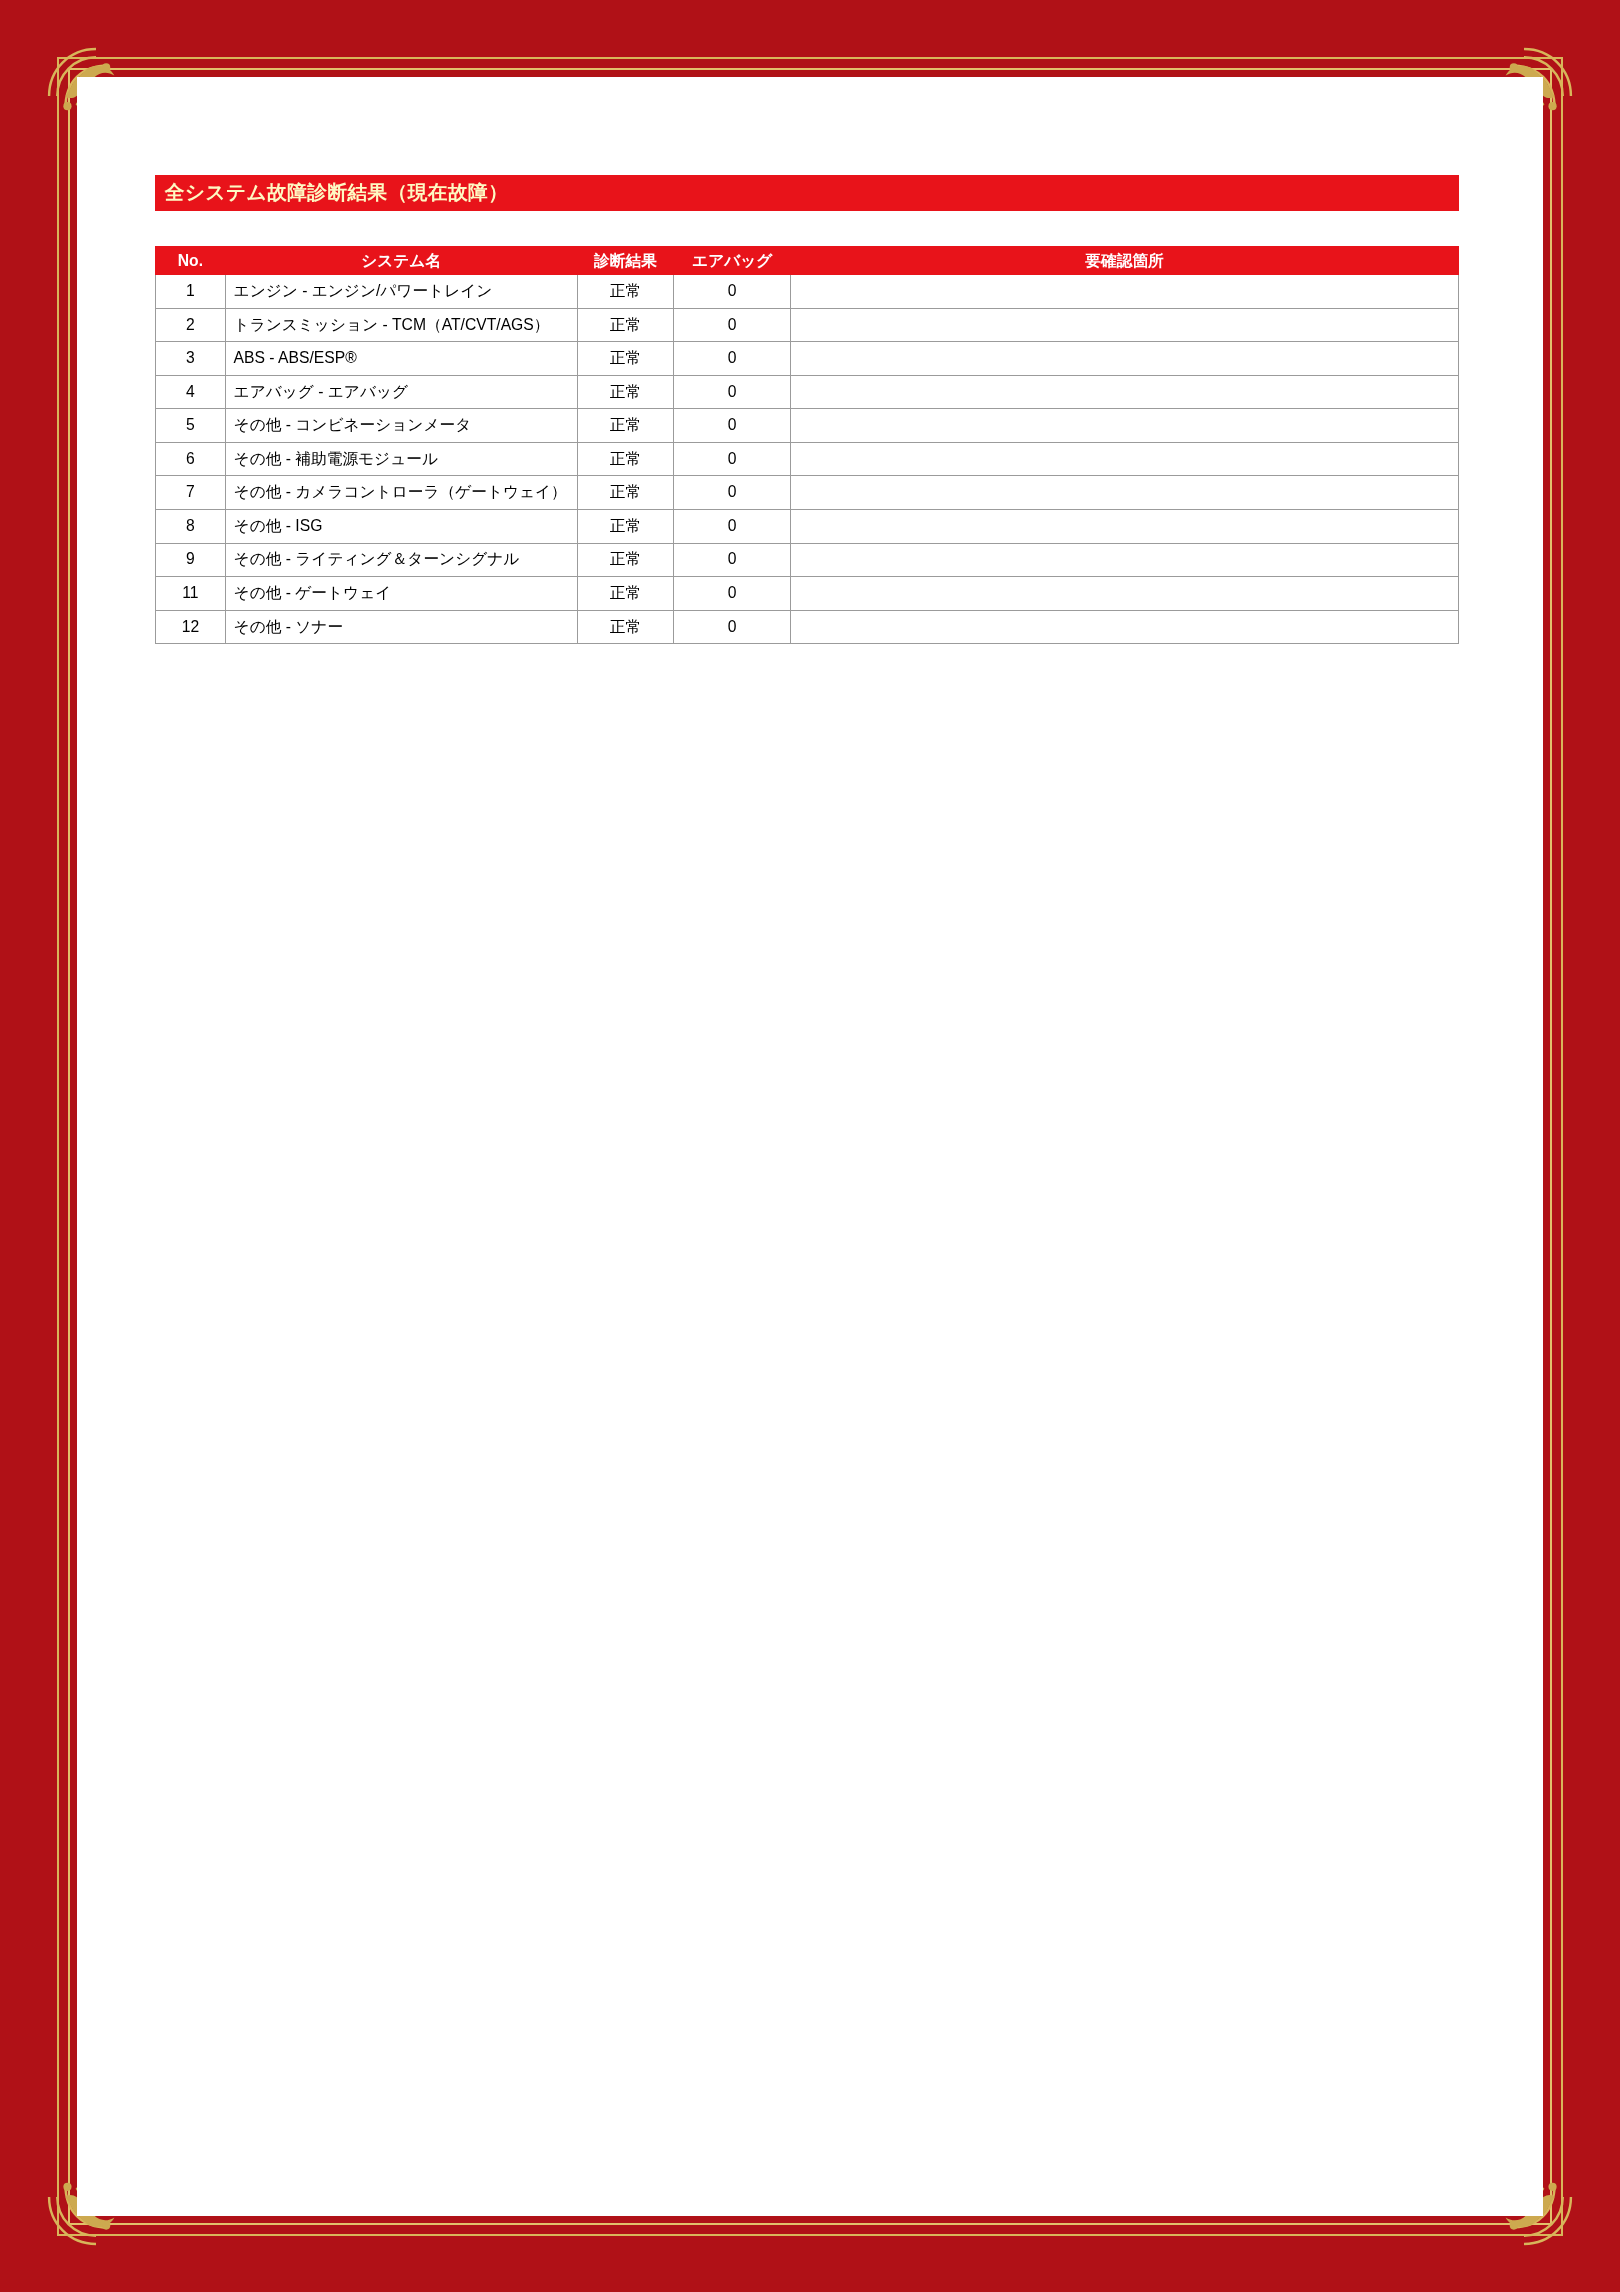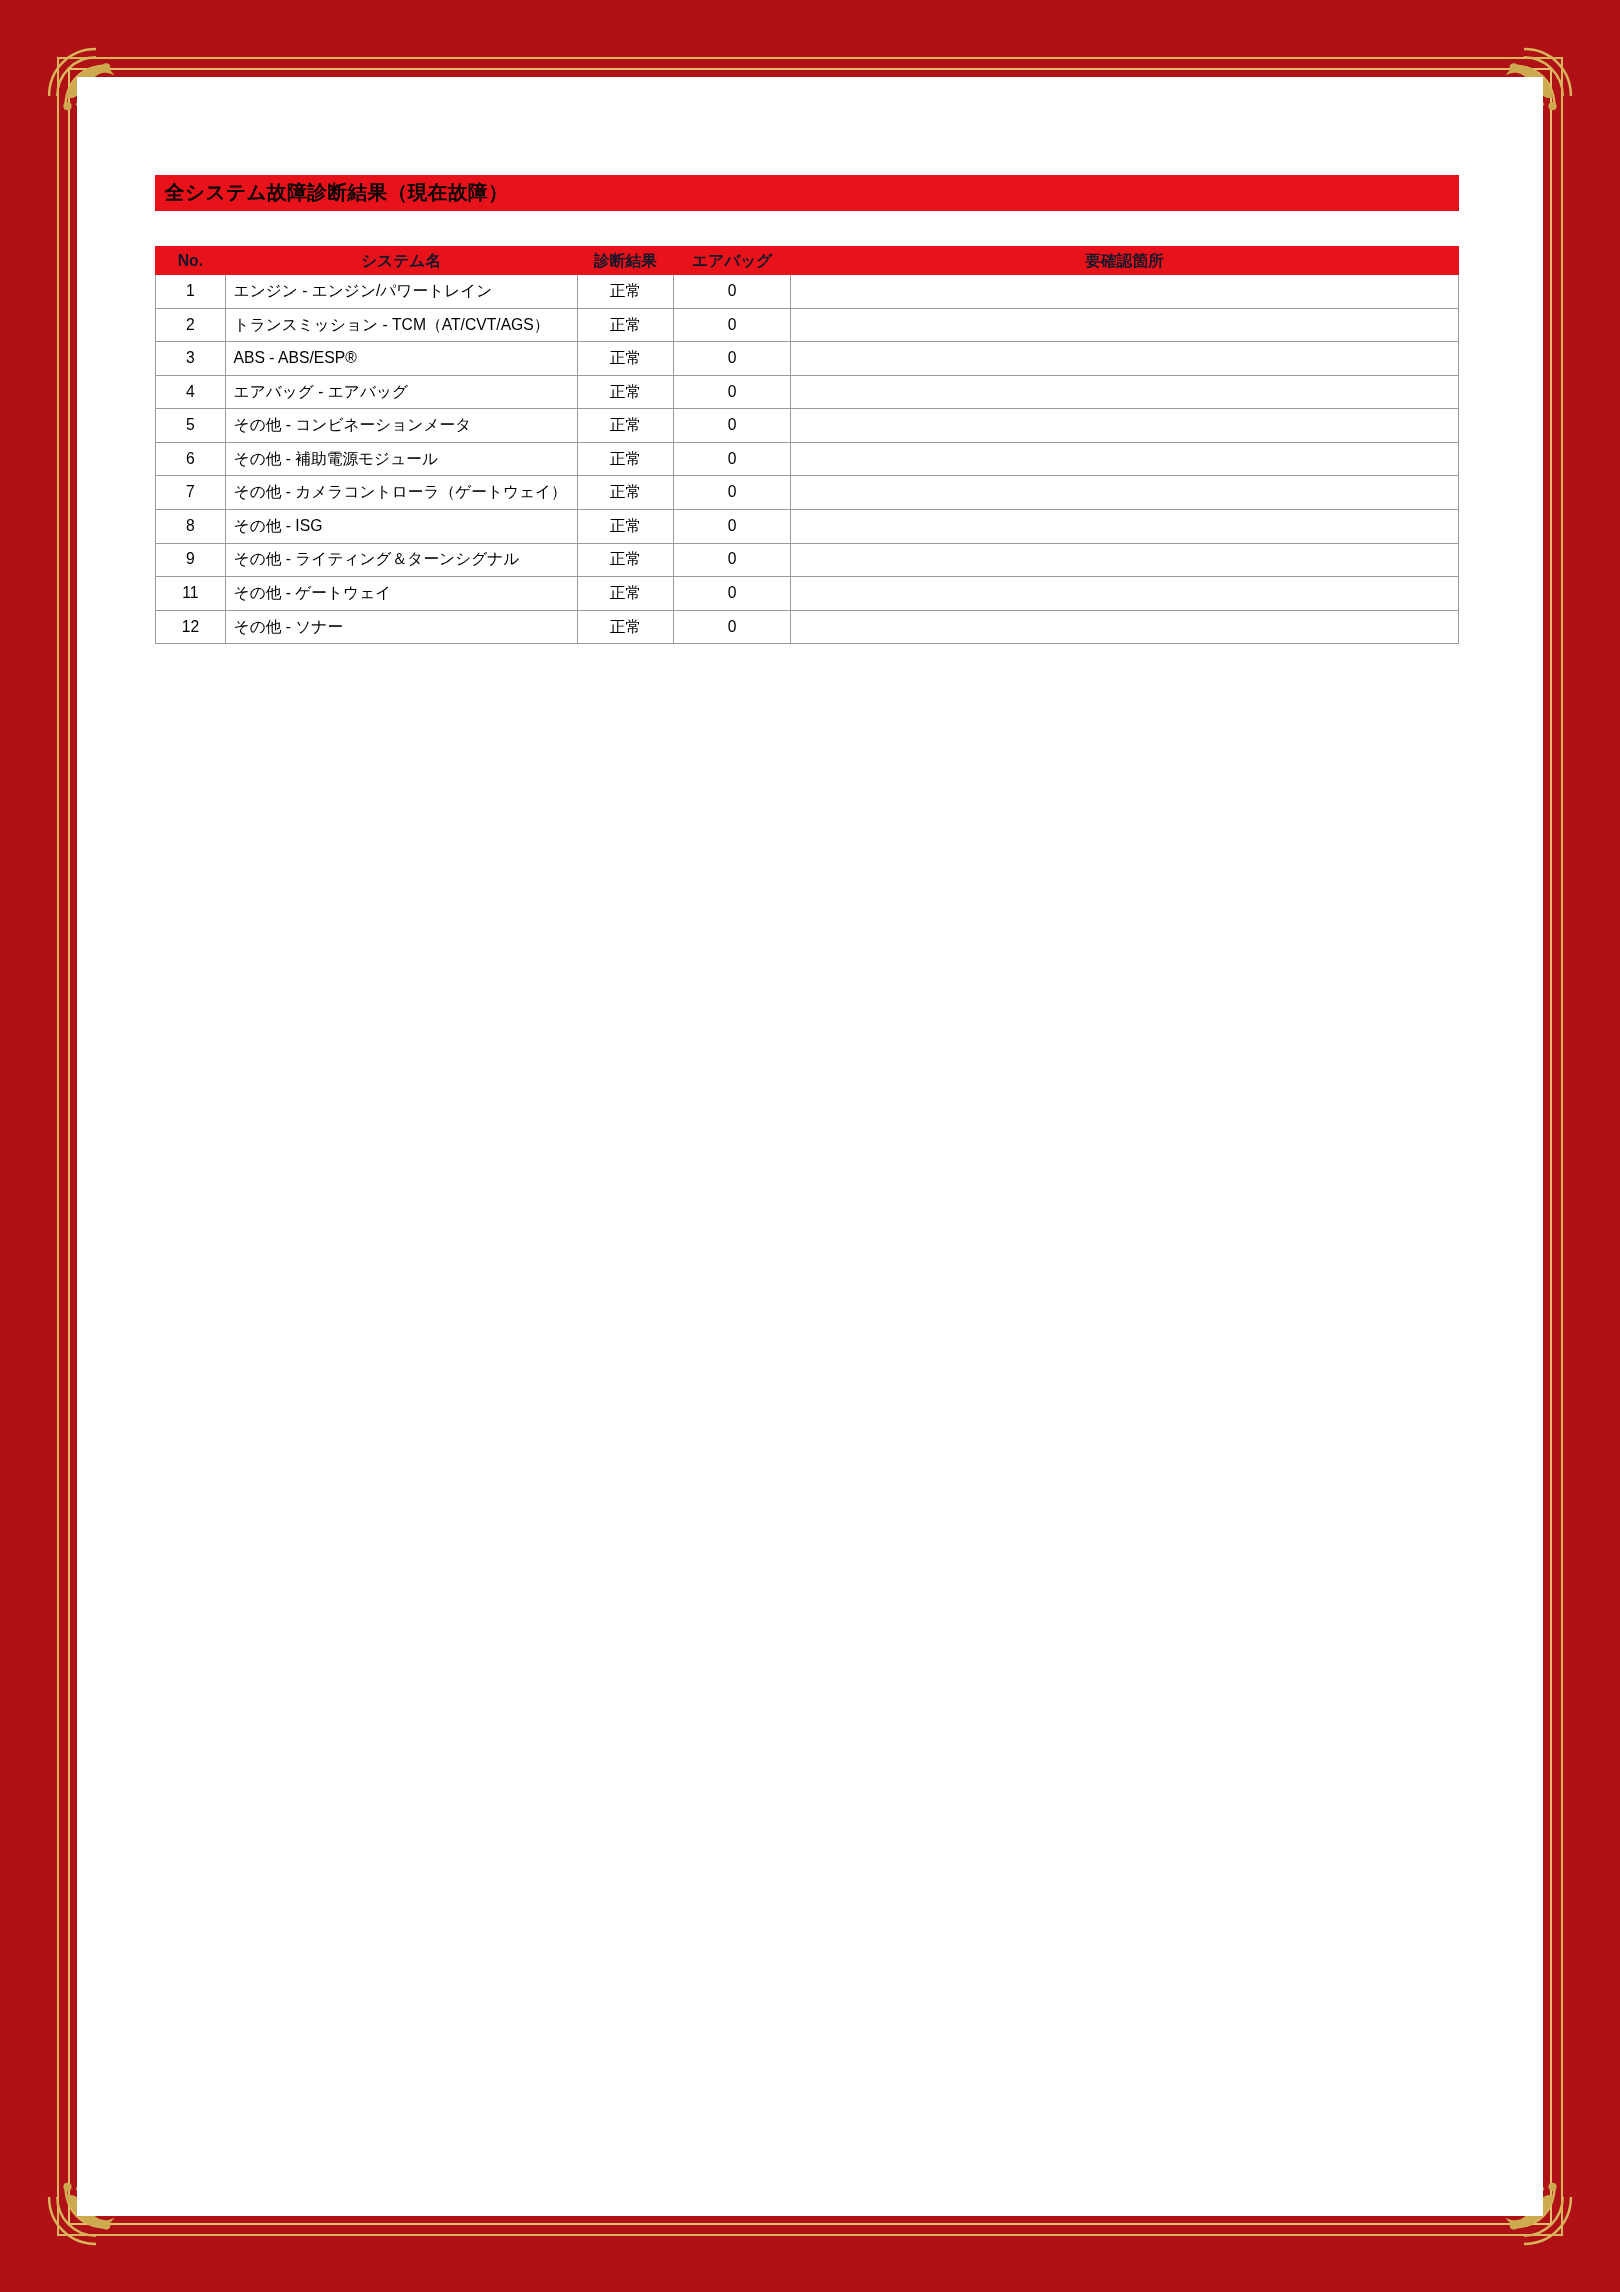--- a/index.html
+++ b/index.html
@@ -66,39 +66,39 @@
   
   .content {
     position: absolute;
     left: 78px;
     top: 98px;
     width: 1304px;
   }
 
   .section-title-bar {
     background: #e8131a;
-    color: #000000;
+    color: #fef9c3;
     font-size: 19.6px;
     font-weight: bold;
     line-height: 1;
     padding: 7.8px 9.8px 8.8px 9.8px;
     letter-spacing: 0.5px;
     box-sizing: border-box;
   }
 
   table.report {
     margin-top: 35px;
     border-collapse: collapse;
     width: 1304px;
     table-layout: fixed;
     font-size: 15.7px;
   }
   table.report th {
     background: #e8131a;
-    color: #0f172a;
+    color: #ffffff;
     font-weight: bold;
     font-size: 15.7px;
     border: 1px solid #e8131a;
     padding: 2.9px 3.9px;
     text-align: center;
     line-height: 1.35;
   }
   table.report td {
     border: 1px solid #9b9b9b;
     padding: 4.9px 7.8px;

